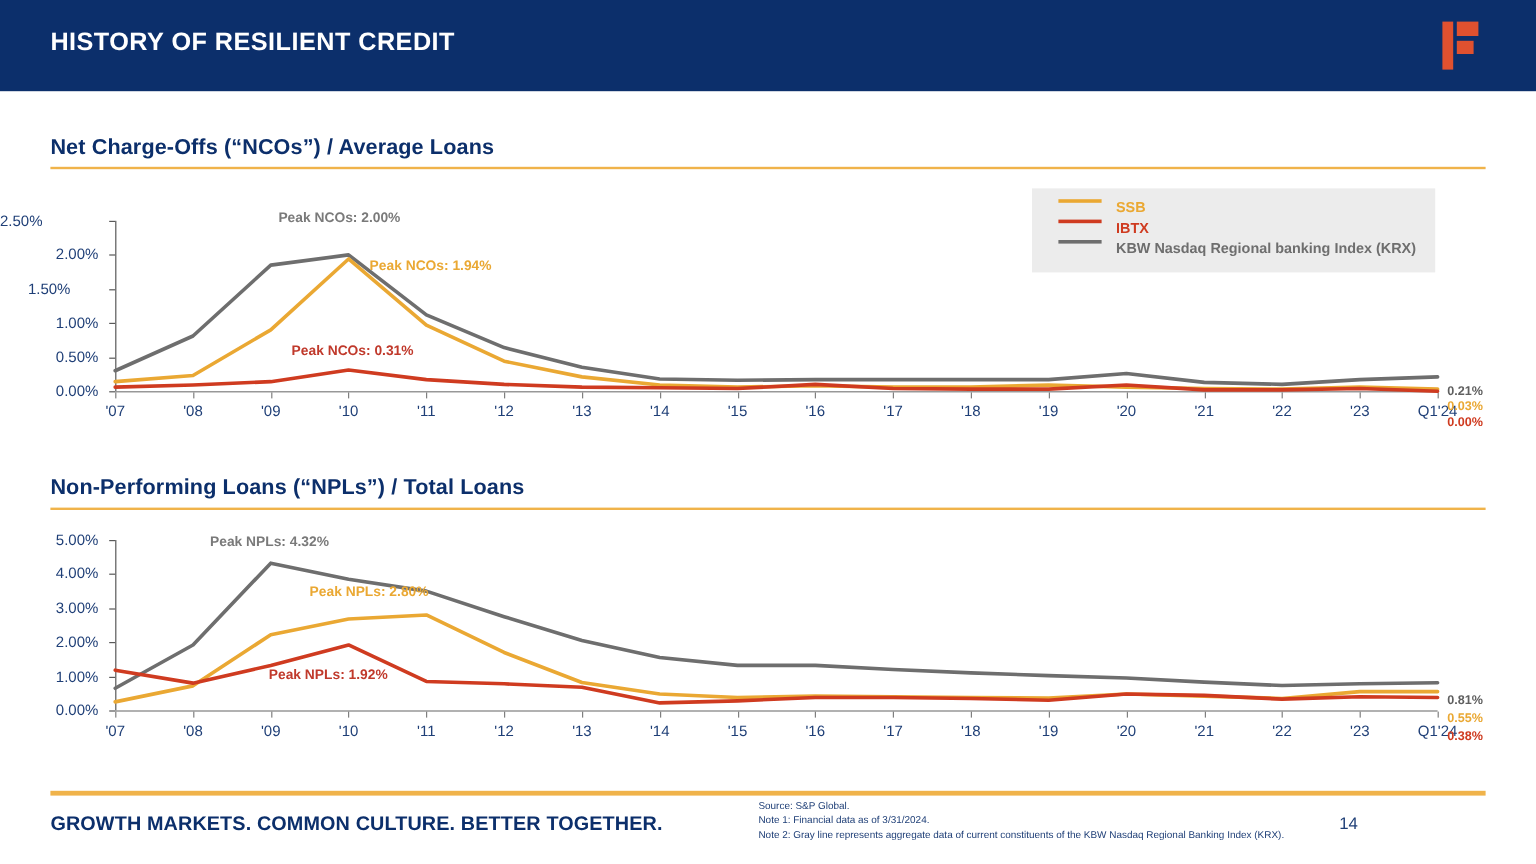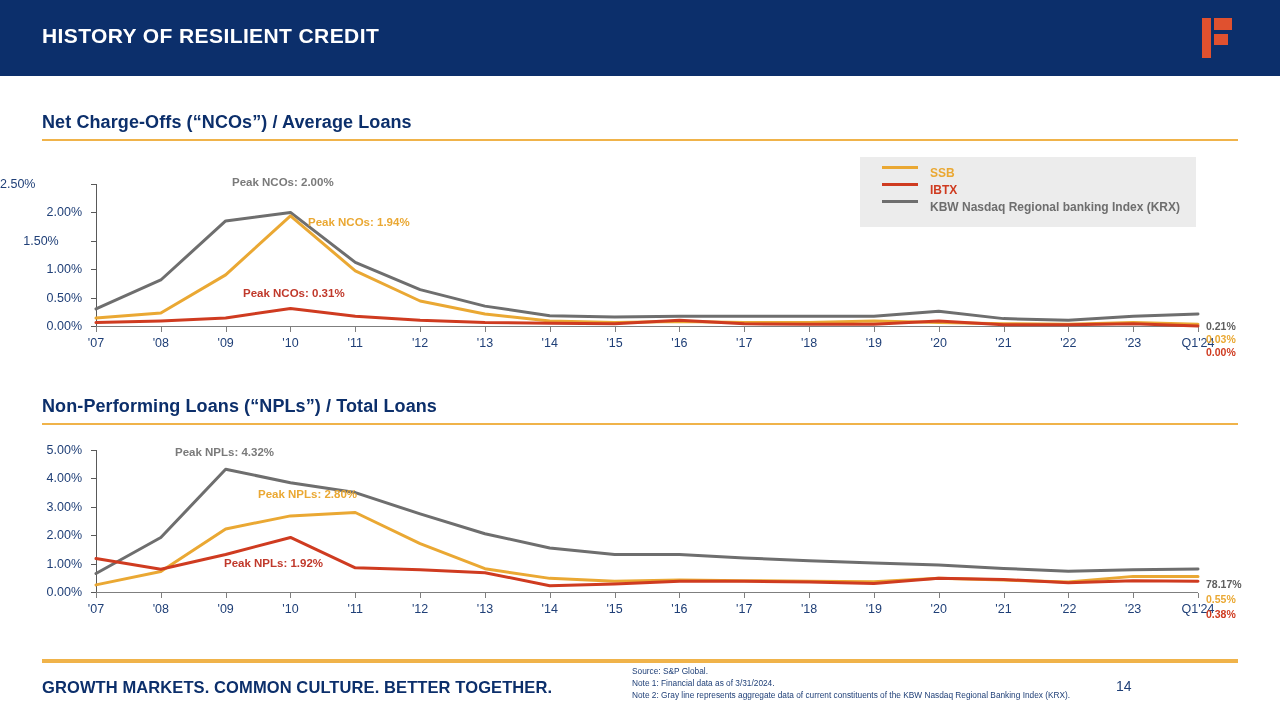--- a/index.html
+++ b/index.html
@@ -249,21 +249,21 @@
       <div class="tick-x" style="left: 1198px; top: 161px;"></div>
       <div class="xlabel" style="left: 1198px; top: 170px;">Q1'24</div>
       <svg width="1280" height="205" style="position: absolute; left: 0px; top: 0px;">
         <polyline points="96,141.54 160.8235294117647,105.47200000000001 225.64705882352942,37.31199999999998 290.47058823529414,50.66 355.29411764705884,60.60000000000001 420.11764705882354,81.89999999999999 484.94117647058823,101.78 549.7647058823529,115.97999999999999 614.5882352941177,122.512 679.4117647058823,122.512 744.2352941176471,125.92 809.0588235294117,128.76 873.8823529411765,131.03199999999998 938.7058823529412,133.02 1003.5294117647059,136.428 1068.3529411764707,139.268 1133.1764705882354,137.848 1198,136.996" fill="none" stroke="#6e6e6e" stroke-width="3" stroke-linejoin="round" stroke-linecap="round"></polyline>
         <polyline points="96,152.9 160.8235294117647,139.552 225.64705882352942,96.952 290.47058823529414,83.88799999999999 355.29411764705884,80.48 420.11764705882354,111.72 484.94117647058823,136.712 549.7647058823529,146.368 614.5882352941177,149.208 679.4117647058823,148.072 744.2352941176471,148.64 809.0588235294117,149.208 873.8823529411765,149.776 938.7058823529412,146.368 1003.5294117647059,148.072 1068.3529411764707,150.06 1133.1764705882354,144.38 1198,144.38" fill="none" stroke="#eaa833" stroke-width="3" stroke-linejoin="round" stroke-linecap="round"></polyline>
         <polyline points="96,126.488 160.8235294117647,137.28 225.64705882352942,122.512 290.47058823529414,105.47200000000001 355.29411764705884,135.86 420.11764705882354,137.848 484.94117647058823,140.688 549.7647058823529,153.752 614.5882352941177,152.048 679.4117647058823,149.208 744.2352941176471,149.208 809.0588235294117,150.06 873.8823529411765,151.48 938.7058823529412,146.368 1003.5294117647059,147.504 1068.3529411764707,150.628 1133.1764705882354,148.64 1198,149.208" fill="none" stroke="#cf3b20" stroke-width="3" stroke-linejoin="round" stroke-linecap="round"></polyline>
       </svg>
       <div class="annot" style="left: 175px; top: 14px; color: rgb(122, 122, 122);">Peak NPLs: 4.32%</div>
       <div class="annot" style="left: 258px; top: 56px; color: rgb(234, 168, 51);">Peak NPLs: 2.80%</div>
       <div class="annot" style="left: 224px; top: 125px; color: rgb(192, 57, 43);">Peak NPLs: 1.92%</div>
-      <div class="endlabel" style="left: 1206px; top: 121px; color: rgb(95, 95, 95);">78.17%</div>
+      <div class="endlabel" style="left: 1206px; top: 121px; color: rgb(95, 95, 95);">0.81%</div>
       <div class="endlabel" style="left: 1206px; top: 136px; color: rgb(234, 168, 51);">0.55%</div>
       <div class="endlabel" style="left: 1206px; top: 151px; color: rgb(207, 59, 32);">0.38%</div>
     </div>
 
   <div class="footer-rule"></div>
   <div class="tagline">GROWTH MARKETS. COMMON  CULTURE. BETTER TOGETHER.</div>
   <div class="notes">
     <div>Source: S&amp;P Global.</div>
     <div>Note 1: Financial data as of 3/31/2024.</div>
     <div>Note 2: Gray line represents aggregate data of current  constituents of the KBW Nasdaq Regional Banking Index  (KRX).</div>

